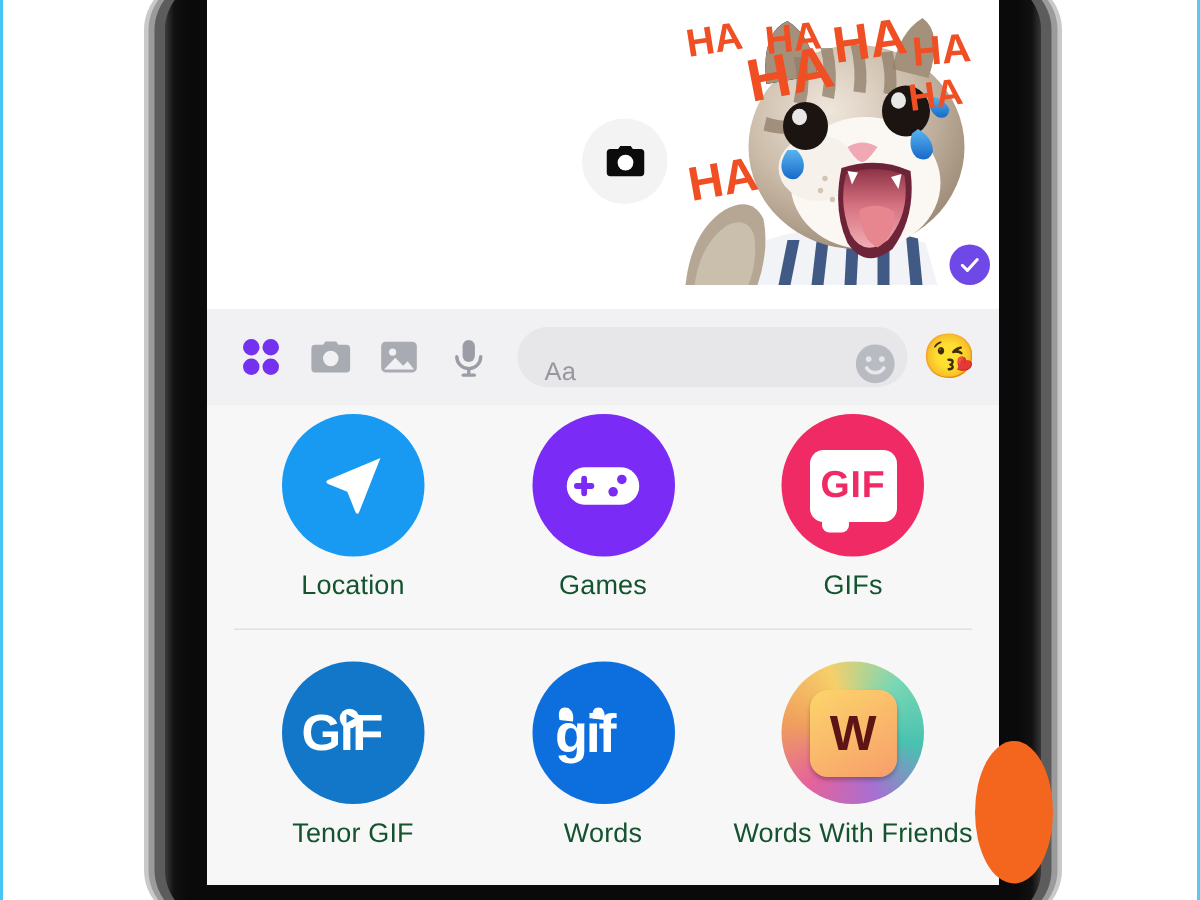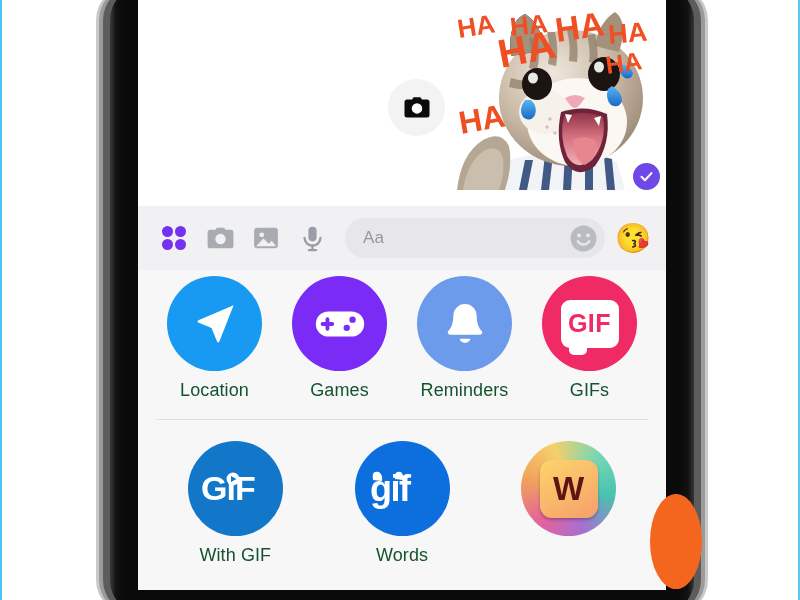--- a/index.html
+++ b/index.html
@@ -139,21 +139,21 @@
     display: block;
   }
 
   .text-field {
     flex: 1 1 auto;
     height: 40px;
     background: #e7e7e9;
     border-radius: 20px;
     margin: 0 8px 0 10px;
     display: flex;
-    align-items: center;
+    align-items: flex-end;
     padding: 0 6px 0 18px;
     box-sizing: border-box;
     gap: 32px;
   }
   .text-field-placeholder {
     flex: 1 1 auto;
     color: #97979d;
     font-size: 17px;
     letter-spacing: 0.2px;
   }
@@ -478,29 +478,20 @@
             <svg width="58" height="58" viewBox="0 0 60 60">
               <rect x="5" y="17" width="50" height="26" rx="13" fill="#ffffff"></rect>
               <path d="M17 25 L17 35 M12 30 L22 30" stroke="#7a2bf5" stroke-width="4" stroke-linecap="round"></path>
               <circle cx="43" cy="25.5" r="3.3" fill="#7a2bf5"></circle>
               <circle cx="37" cy="34" r="3.3" fill="#7a2bf5"></circle>
             </svg>
           </div>
           <div class="app-label">Games</div>
         </div>
 
-        <div class="app-cell">
-          <div class="app-icon ic-remind">
-            <svg width="50" height="52" viewBox="0 0 24 24">
-              <path d="M12 2.4a5.6 5.6 0 0 0-5.6 5.6c0 5-1.8 6.6-2.5 7.5-.5.7 0 1.6.9 1.6h14.4c.9 0 1.4-.9.9-1.6-.7-.9-2.5-2.5-2.5-7.5A5.6 5.6 0 0 0 12 2.4z" fill="#ffffff"></path>
-              <path d="M9.4 19.1a2.7 2.7 0 0 0 5.2 0z" fill="#ffffff"></path>
-            </svg>
-          </div>
-          <div class="app-label">Reminders</div>
-        </div>
 
         <div class="app-cell">
           <div class="app-icon ic-gifs">
             <span class="gif-badge">GIF</span>
           </div>
           <div class="app-label">GIFs</div>
         </div>
       </div>
 
       <div class="drawer-divider"></div>
@@ -508,38 +499,39 @@
       <div class="app-row row-two">
 
         <div class="app-cell">
           <div class="app-icon ic-tenor">
             <svg width="72" height="40" viewBox="0 0 72 40">
               <text x="2" y="31" font-family="Liberation Sans, sans-serif" font-size="34" font-weight="bold" fill="#ffffff" letter-spacing="-1">GiF</text>
               <circle cx="34" cy="10" r="6.5" fill="#ffffff"></circle>
               <path d="M32 7 L37.5 10 L32 13 Z" fill="#1277c9"></path>
             </svg>
           </div>
-          <div class="app-label">With GIF</div>
+          <div class="app-label">Tenor GIF</div>
         </div>
 
         <div class="app-cell">
           <div class="app-icon ic-gfycat">
             <svg width="70" height="42" viewBox="0 0 70 42">
               <text x="3" y="33" font-family="Liberation Sans, sans-serif" font-size="36" font-weight="bold" fill="#ffffff" letter-spacing="-1.5">gif</text>
               <path d="M6 12 Q4 2 12 4 Q16 7 15 13 Z" fill="#ffffff"></path>
               <path d="M28 11 Q27 2 34 4 Q37 7 36 12 Z" fill="#ffffff"></path>
             </svg>
           </div>
           <div class="app-label">Words</div>
         </div>
 
         <div class="app-cell">
           <div class="app-icon ic-wwf">
             <span class="wwf-tile">W</span>
           </div>
+          <div class="app-label">Words With Friends</div>
         </div>
 
       </div>
     </div>
   </div>
 
   <div class="partial-icon"></div>
 </div>
 
 </body></html>

